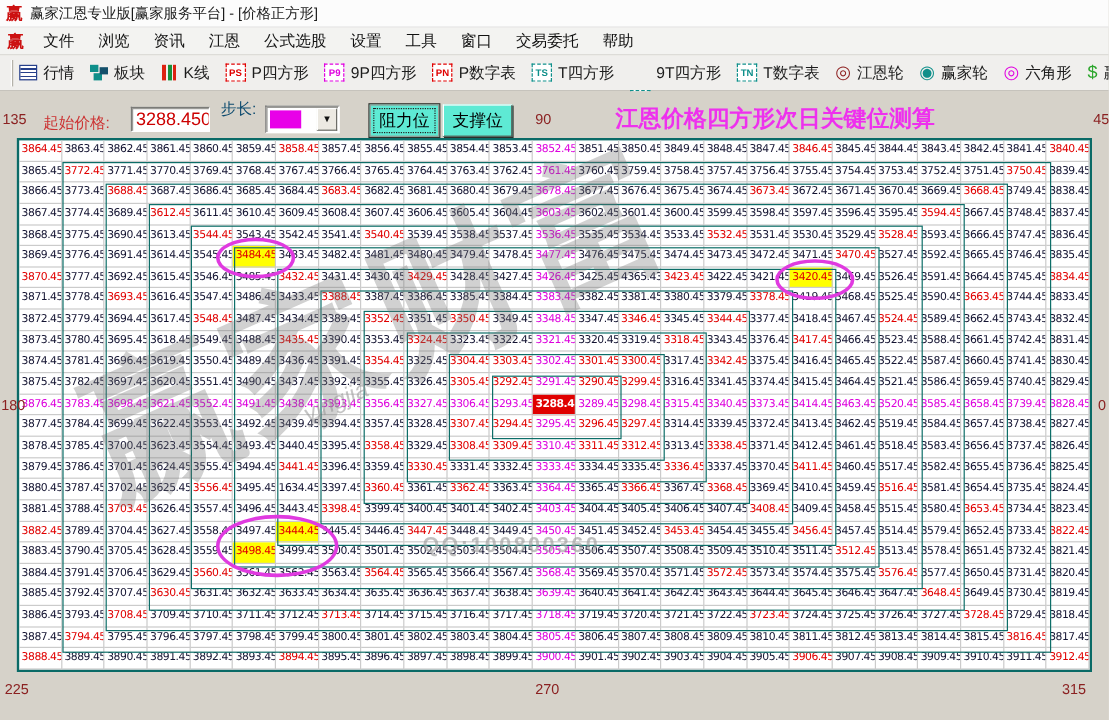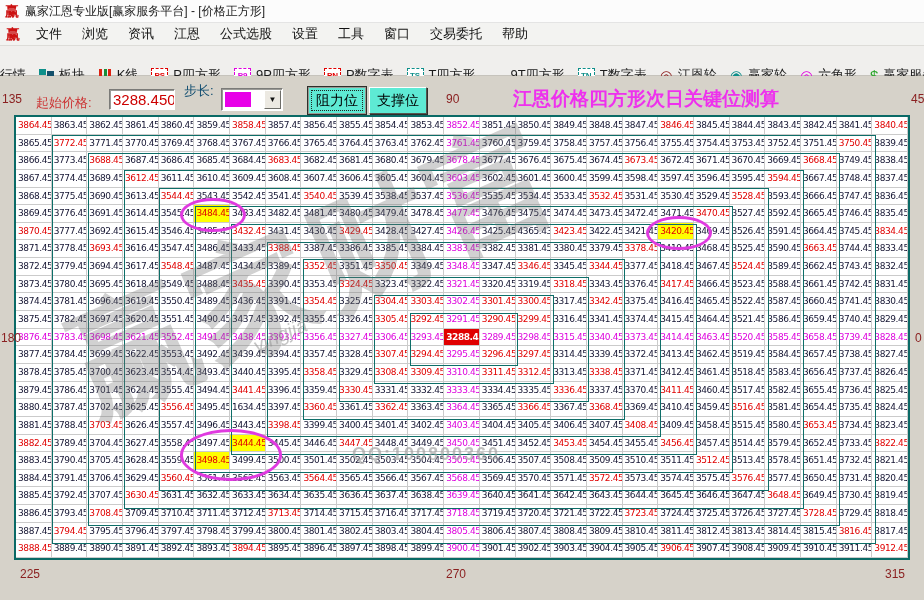--- a/index.html
+++ b/index.html
@@ -11,21 +11,21 @@
               display:flex; align-items:center; padding-left:5px; }
   .app-logo { color:#cc1111; font-weight:bold; font-size:14px; margin-right:6px; line-height:1; }
   .title-text { font-size:12px; color:#1b1b1b; }
 
   .menubar { height:23px; background:#f3f3f1; border-bottom:1px solid #dddcd8;
              display:flex; align-items:center; padding-left:6px; }
   .menu-items { display:flex; }
   .menu-item { font-size:13px; color:#111; padding:0 10px; cursor:default; }
 
   .toolbar { height:30px; background:#f0efed; border-bottom:1px solid #c6c3bc;
-             display:flex; align-items:center; padding-left:4px;flex-direction:column; }
+             display:flex; align-items:center; padding-left:4px; }
   .tb-sep { width:3px; height:22px; border-left:1px solid #fff; border-right:1px solid #b5b2aa; margin:0 5px; }
   .tb-item { display:flex; align-items:center; margin-right:13px; cursor:default; }
   .tb-item .ticon { margin-right:5px; display:inline-flex; align-items:center; justify-content:center; }
   .tb-item .tlabel { font-size:13px; color:#1c1c1c; white-space:nowrap; }
   .chip { width:17px; height:15px; border:1px dashed; background:#fff; font-size:8px; font-weight:bold;
           line-height:13px; text-align:center; font-family:"Liberation Sans",sans-serif; }
   .glyph { font-size:15px; line-height:1; }
   .kline-ico { width:14px; height:13px;
       background:linear-gradient(90deg,transparent 0 1px,#d21 1px 4px,transparent 4px 6px,#1a8f3a 6px 9px,transparent 9px 10px,#d21 10px 13px,transparent 13px); }
   .table-ico { width:15px; height:13px; border:1px solid #27408b; background:
@@ -858,16 +858,16 @@
         <div class="hl-ellipse" style="left: 164.2px; top: 312.4px; width: 101.68px; height: 51.6px;"></div>
       </div>
   </div>
 
   <span class="wm-big">赢家财富</span>
   <span class="wm-small">yingjia</span>
   <span class="wm-qq">QQ:100800360</span>
 
   <span class="corner-label" style="left:1px;top:255px;">180</span>
   <span class="corner-label" style="left:915px;top:255px;">0</span>
-  <span class="corner-label" style="left:20px;top:491px;">225</span>
+  <span class="corner-label" style="left:4px;top:491px;">225</span>
   <span class="corner-label" style="left:446px;top:491px;">270</span>
   <span class="corner-label" style="left:885px;top:491px;">315</span>
 </div>
 
 </body></html>

